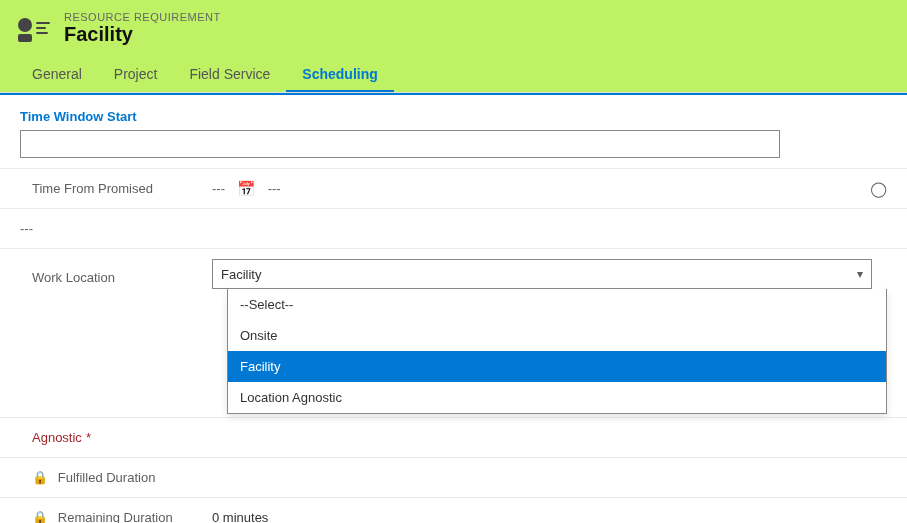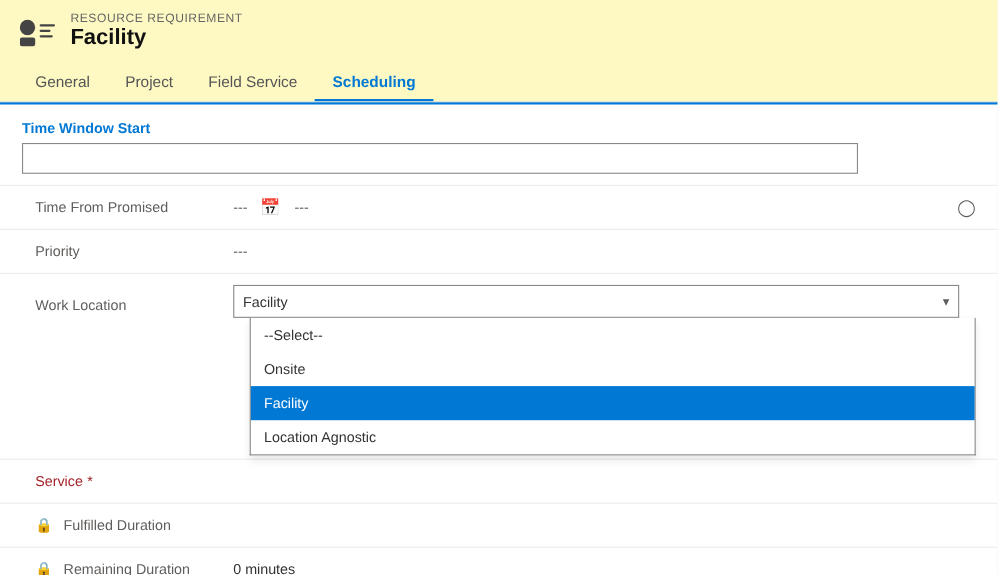--- a/index.html
+++ b/index.html
@@ -1,19 +1,19 @@
 <!DOCTYPE html>
 <html><head>
   <meta charset="utf-8">
   <style>
     * { box-sizing: border-box; margin: 0; padding: 0; }
     body { font-family: 'Segoe UI', Arial, sans-serif; font-size: 14px; background: #f3f2f1; color: #333; }
 
     .app-header {
-      background: #fef9c3;
+      background: #bef264;
       padding: 10px 16px 0 16px;
       border-bottom: 1px solid #e0e0e0;
     }
 
     .record-header {
       display: flex;
       align-items: center;
       gap: 12px;
       padding-bottom: 8px;
     }
@@ -244,21 +244,20 @@
     <div class="form-label">Time From Promised</div>
     <div class="form-value">
       <span class="dashes">---</span>
       <span class="calendar-icon">📅</span>
       <span class="dashes">---</span>
       <span class="clock-icon">◯</span>
     </div>
   </div>
 
   <div class="form-row">
-    <div class="form-label">Priority</div>
     <div class="form-value">
       <span class="dashes">---</span>
     </div>
   </div>
 
   <div class="form-row" style="align-items: center; padding-top: 10px;">
     <div class="form-label" style="padding-top: 6px;">Work Location</div>
     <div class="form-value">
       <div class="dropdown-wrap">
         <div class="dropdown-selected">
@@ -270,21 +269,21 @@
           <div class="dropdown-option">Onsite</div>
           <div class="dropdown-option selected">Facility</div>
           <div class="dropdown-option">Location Agnostic</div>
         </div>
       </div>
     </div>
   </div>
 
   <div class="form-row" style="margin-top: 120px;">
     <div class="form-label required">
-      <span>Service</span><span class="required-star">*</span>
+      <span>Agnostic</span><span class="required-star">*</span>
     </div>
     <div class="form-value">
       <span></span>
     </div>
   </div>
 
   <div class="form-row">
     <div class="form-label">
       <span class="lock-icon">🔒</span>
       <span>Fulfilled Duration</span>

